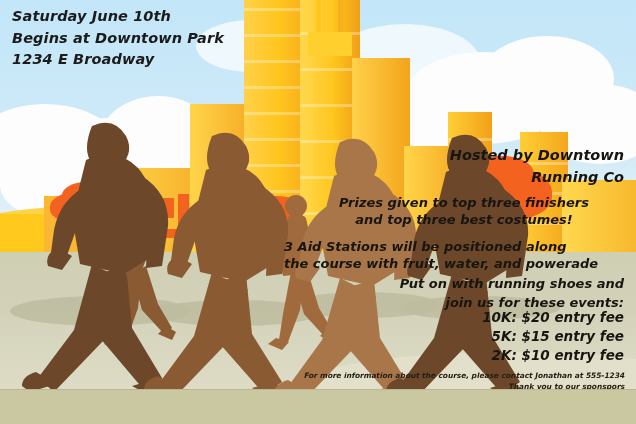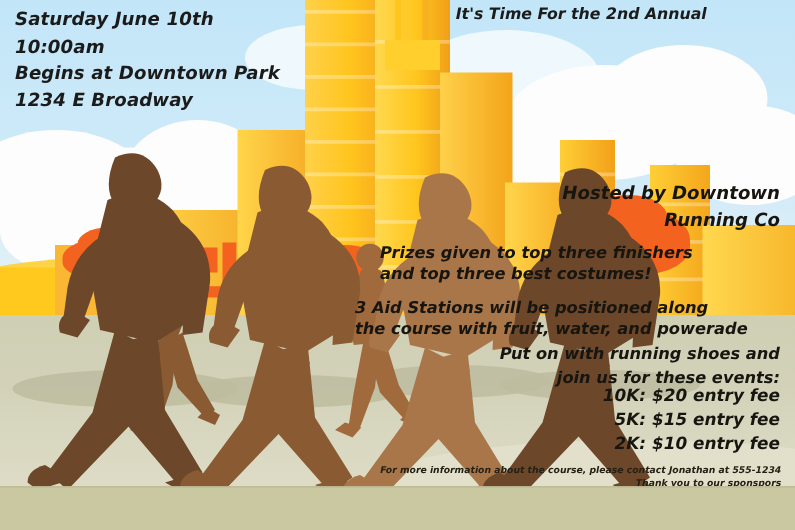--- a/index.html
+++ b/index.html
@@ -32,21 +32,21 @@
       letter-spacing:.1px;}
   .tl div{white-space:nowrap;}
   .tagline{position:absolute;left:300px;top:3px;width:330px;text-align:center;
       color:#1b1b1b;font-style:italic;font-weight:bold;font-size:12.6px;}
   .title{position:absolute;left:316px;top:14px;width:316px;text-align:center;
       color:#17150f;font-weight:bold;font-size:46px;line-height:47px;
       letter-spacing:-1.2px;font-family:"DejaVu Sans","Liberation Sans",sans-serif;}
   .title .l2{letter-spacing:-.8px;}
   .host{position:absolute;right:12px;top:144px;width:300px;text-align:right;
       color:#17150f;font-style:italic;font-weight:bold;font-size:14.5px;line-height:22px;}
-  .body1{position:absolute;right:12px;top:194px;width:320px;text-align:left;
+  .body1{position:absolute;right:12px;top:194px;width:320px;text-align:center;
       color:#17150f;font-style:italic;font-weight:bold;font-size:13px;line-height:17px;}
   .body2{position:absolute;right:12px;top:238px;width:340px;text-align:left;
       color:#17150f;font-style:italic;font-weight:bold;font-size:13px;line-height:17px;}
   .body3{position:absolute;right:12px;top:274px;width:340px;text-align:right;
       color:#17150f;font-style:italic;font-weight:bold;font-size:13px;line-height:19px;}
   .fees{position:absolute;right:12px;top:308px;width:340px;text-align:right;
       color:#17150f;font-style:italic;font-weight:bold;font-size:13.5px;line-height:19px;}
   .fine{position:absolute;right:11px;top:370px;width:420px;text-align:right;
       color:#262014;font-style:italic;font-weight:bold;font-size:7.4px;line-height:11px;}
   .bar{position:absolute;left:0;bottom:0;width:636px;height:34px;background:#c9c8a0;
@@ -219,26 +219,24 @@
       <path d="M418 178 q-14 6 -10 18 l14 4 10 -14 z"></path>
       <path d="M452 194 l-18 64 -32 44 16 14 46 -48 24 -56 z"></path>
       <path d="M486 196 l6 60 28 46 -18 12 -42 -48 -10 -60 z"></path>
       <path d="M400 298 q-14 4 -14 14 l8 6 26 -8 z"></path>
       <path d="M510 302 q14 6 12 16 l-10 2 -22 -12 z"></path>
     </g>
   </svg>
 
   <div class="tl">
     <div>Saturday June 10th</div>
-    <div>10:00am</div>
     <div>Begins at Downtown Park</div>
     <div>1234 E Broadway</div>
   </div>
 
-  <div class="tagline">It's Time For the 2nd Annual</div>
 
 
   <div class="host">
     <div>Hosted by Downtown</div>
     <div>Running Co</div>
   </div>
 
   <div class="body1">
     <div>Prizes given to top three finishers</div>
     <div>and top three best costumes!</div>

